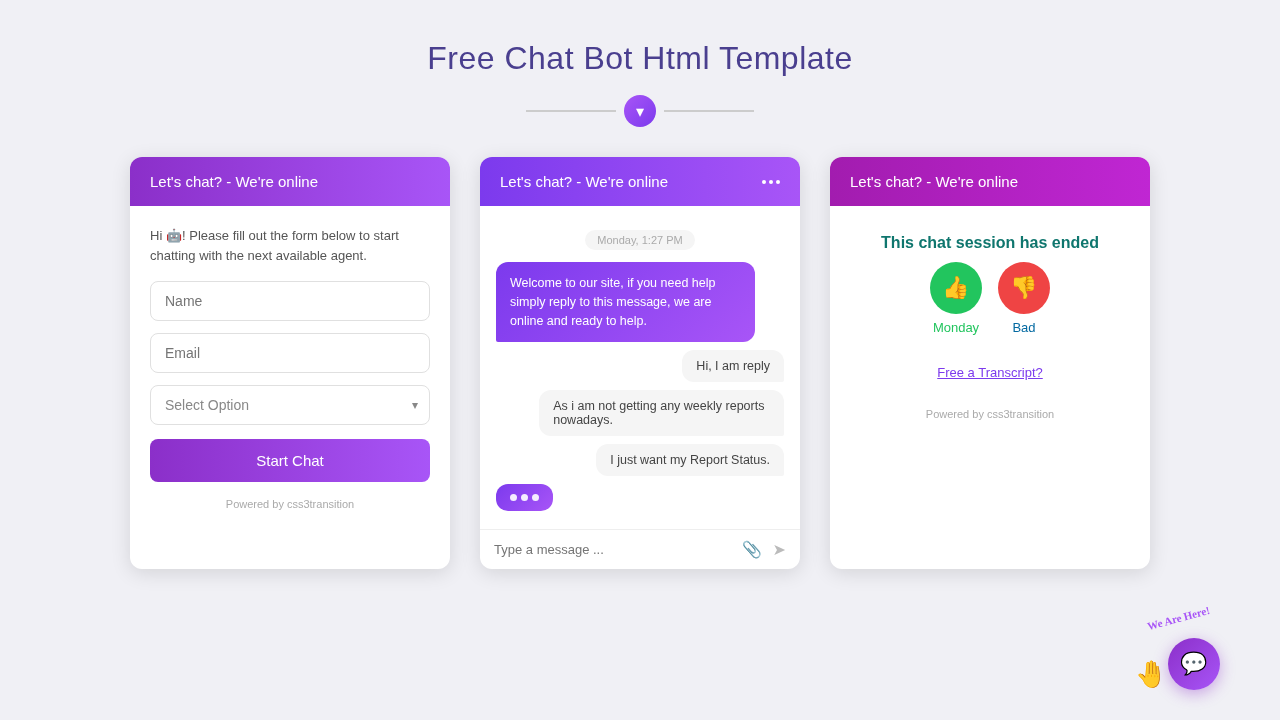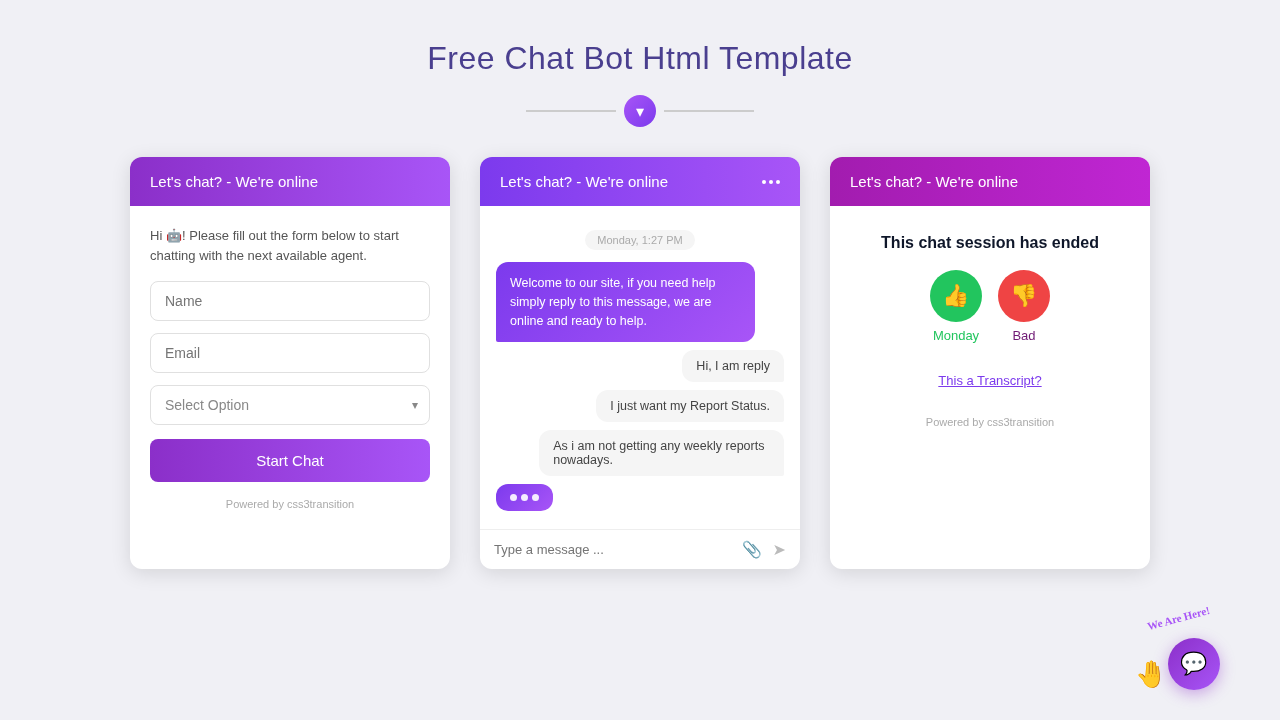--- a/index.html
+++ b/index.html
@@ -226,22 +226,22 @@
       height: 4px;
       background: white;
       border-radius: 50%;
     }
 
     
     .session-ended-title {
       text-align: center;
       font-size: 16px;
       font-weight: 600;
-      color: #0f172a;
-      margin-bottom: 18px;
+      color: #0f766e;
+      margin-bottom: 10px;
     }
     .session-ended-sub {
       text-align: center;
       font-size: 13px;
       color: #666;
       line-height: 1.6;
       margin-bottom: 24px;
     }
     .rating-row {
       display: flex;
@@ -265,21 +265,21 @@
       justify-content: center;
       font-size: 22px;
     }
     .rating-icon.green { background: #22c55e; }
     .rating-icon.red { background: #ef4444; }
     .rating-label {
       font-size: 13px;
       font-weight: 500;
     }
     .rating-label.green { color: #22c55e; }
-    .rating-label.red { color: #701a75; }
+    .rating-label.red { color: #0369a1; }
     .transcript-link {
       display: block;
       text-align: center;
       font-size: 13px;
       color: #7c3aed;
       text-decoration: underline;
       margin-bottom: 28px;
       cursor: pointer;
     }
 
@@ -353,24 +353,24 @@
     <div class="card-body" style="padding: 14px 16px 8px;">
       <div class="chat-messages">
         <span class="timestamp">Monday, 1:27 PM</span>
         <div class="bot-bubble">
           <span>Welcome to our site, if you need help simply reply to this message, we are online and ready to help.</span>
         </div>
         <div class="user-bubble">
           <span>Hi, I am reply</span>
         </div>
         <div class="user-bubble">
+          <span>As i am not getting any weekly reports nowadays.</span>
+        </div>
+        <div class="user-bubble">
           <span>I just want my Report Status.</span>
-        </div>
-        <div class="user-bubble">
-          <span>As i am not getting any weekly reports nowadays.</span>
         </div>
         <div class="typing-bubble">
           <div class="dot"></div>
           <div class="dot"></div>
           <div class="dot"></div>
         </div>
       </div>
     </div>
     <div class="card2-footer">
       <input class="message-input" type="text" placeholder="Type a message ..." style="">
@@ -392,21 +392,21 @@
           </div>
           <span class="rating-label green">Monday</span>
         </div>
         <div class="rating-btn">
           <div class="rating-icon red">
             <span>👎</span>
           </div>
           <span class="rating-label red">Bad</span>
         </div>
       </div>
-      <a class="transcript-link">This a Transcript?</a>
+      <a class="transcript-link">Free a Transcript?</a>
       <p class="powered-text">Powered by css3transition</p>
     </div>
   </div>
 
 </div>
 
 <div class="floating-area">
   <div style="display:flex; align-items:flex-end; position:relative;">
     <div style="position:absolute; top:-30px; right:10px; transform: rotate(-15deg);">
       <span style="font-size:11px; font-weight:700; color:#a855f7; font-family: cursive; white-space:nowrap;">We Are Here!</span>

